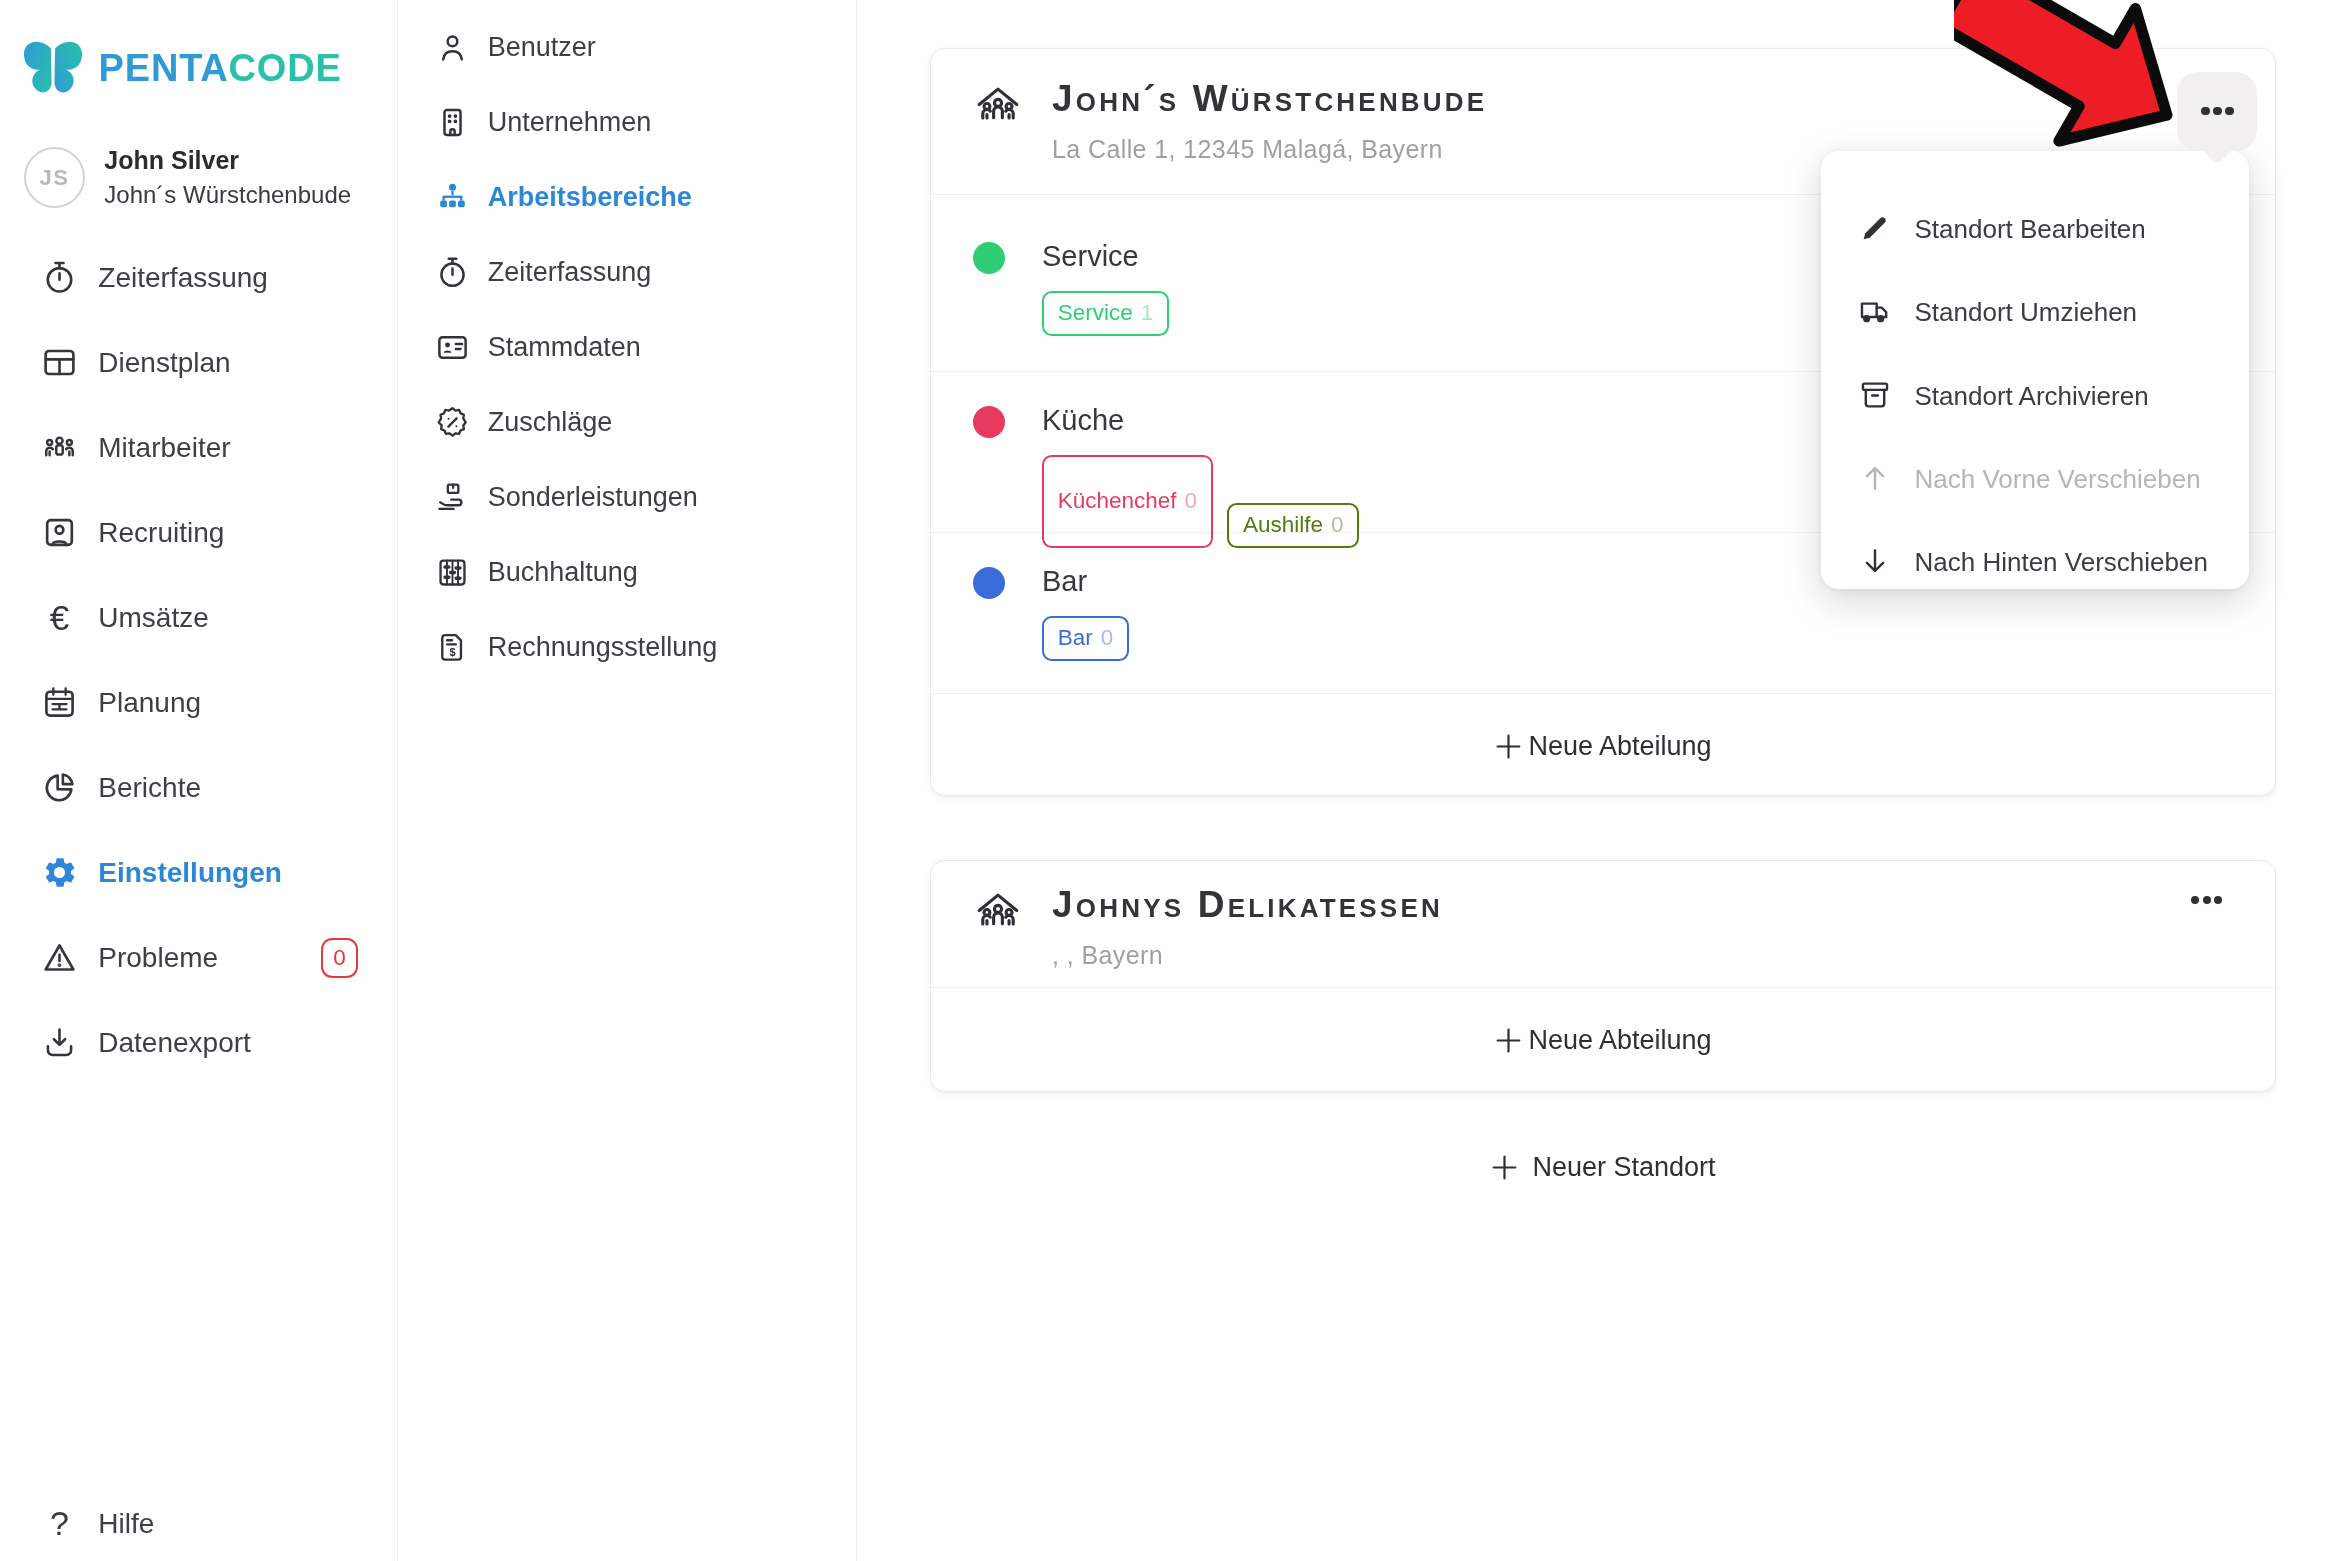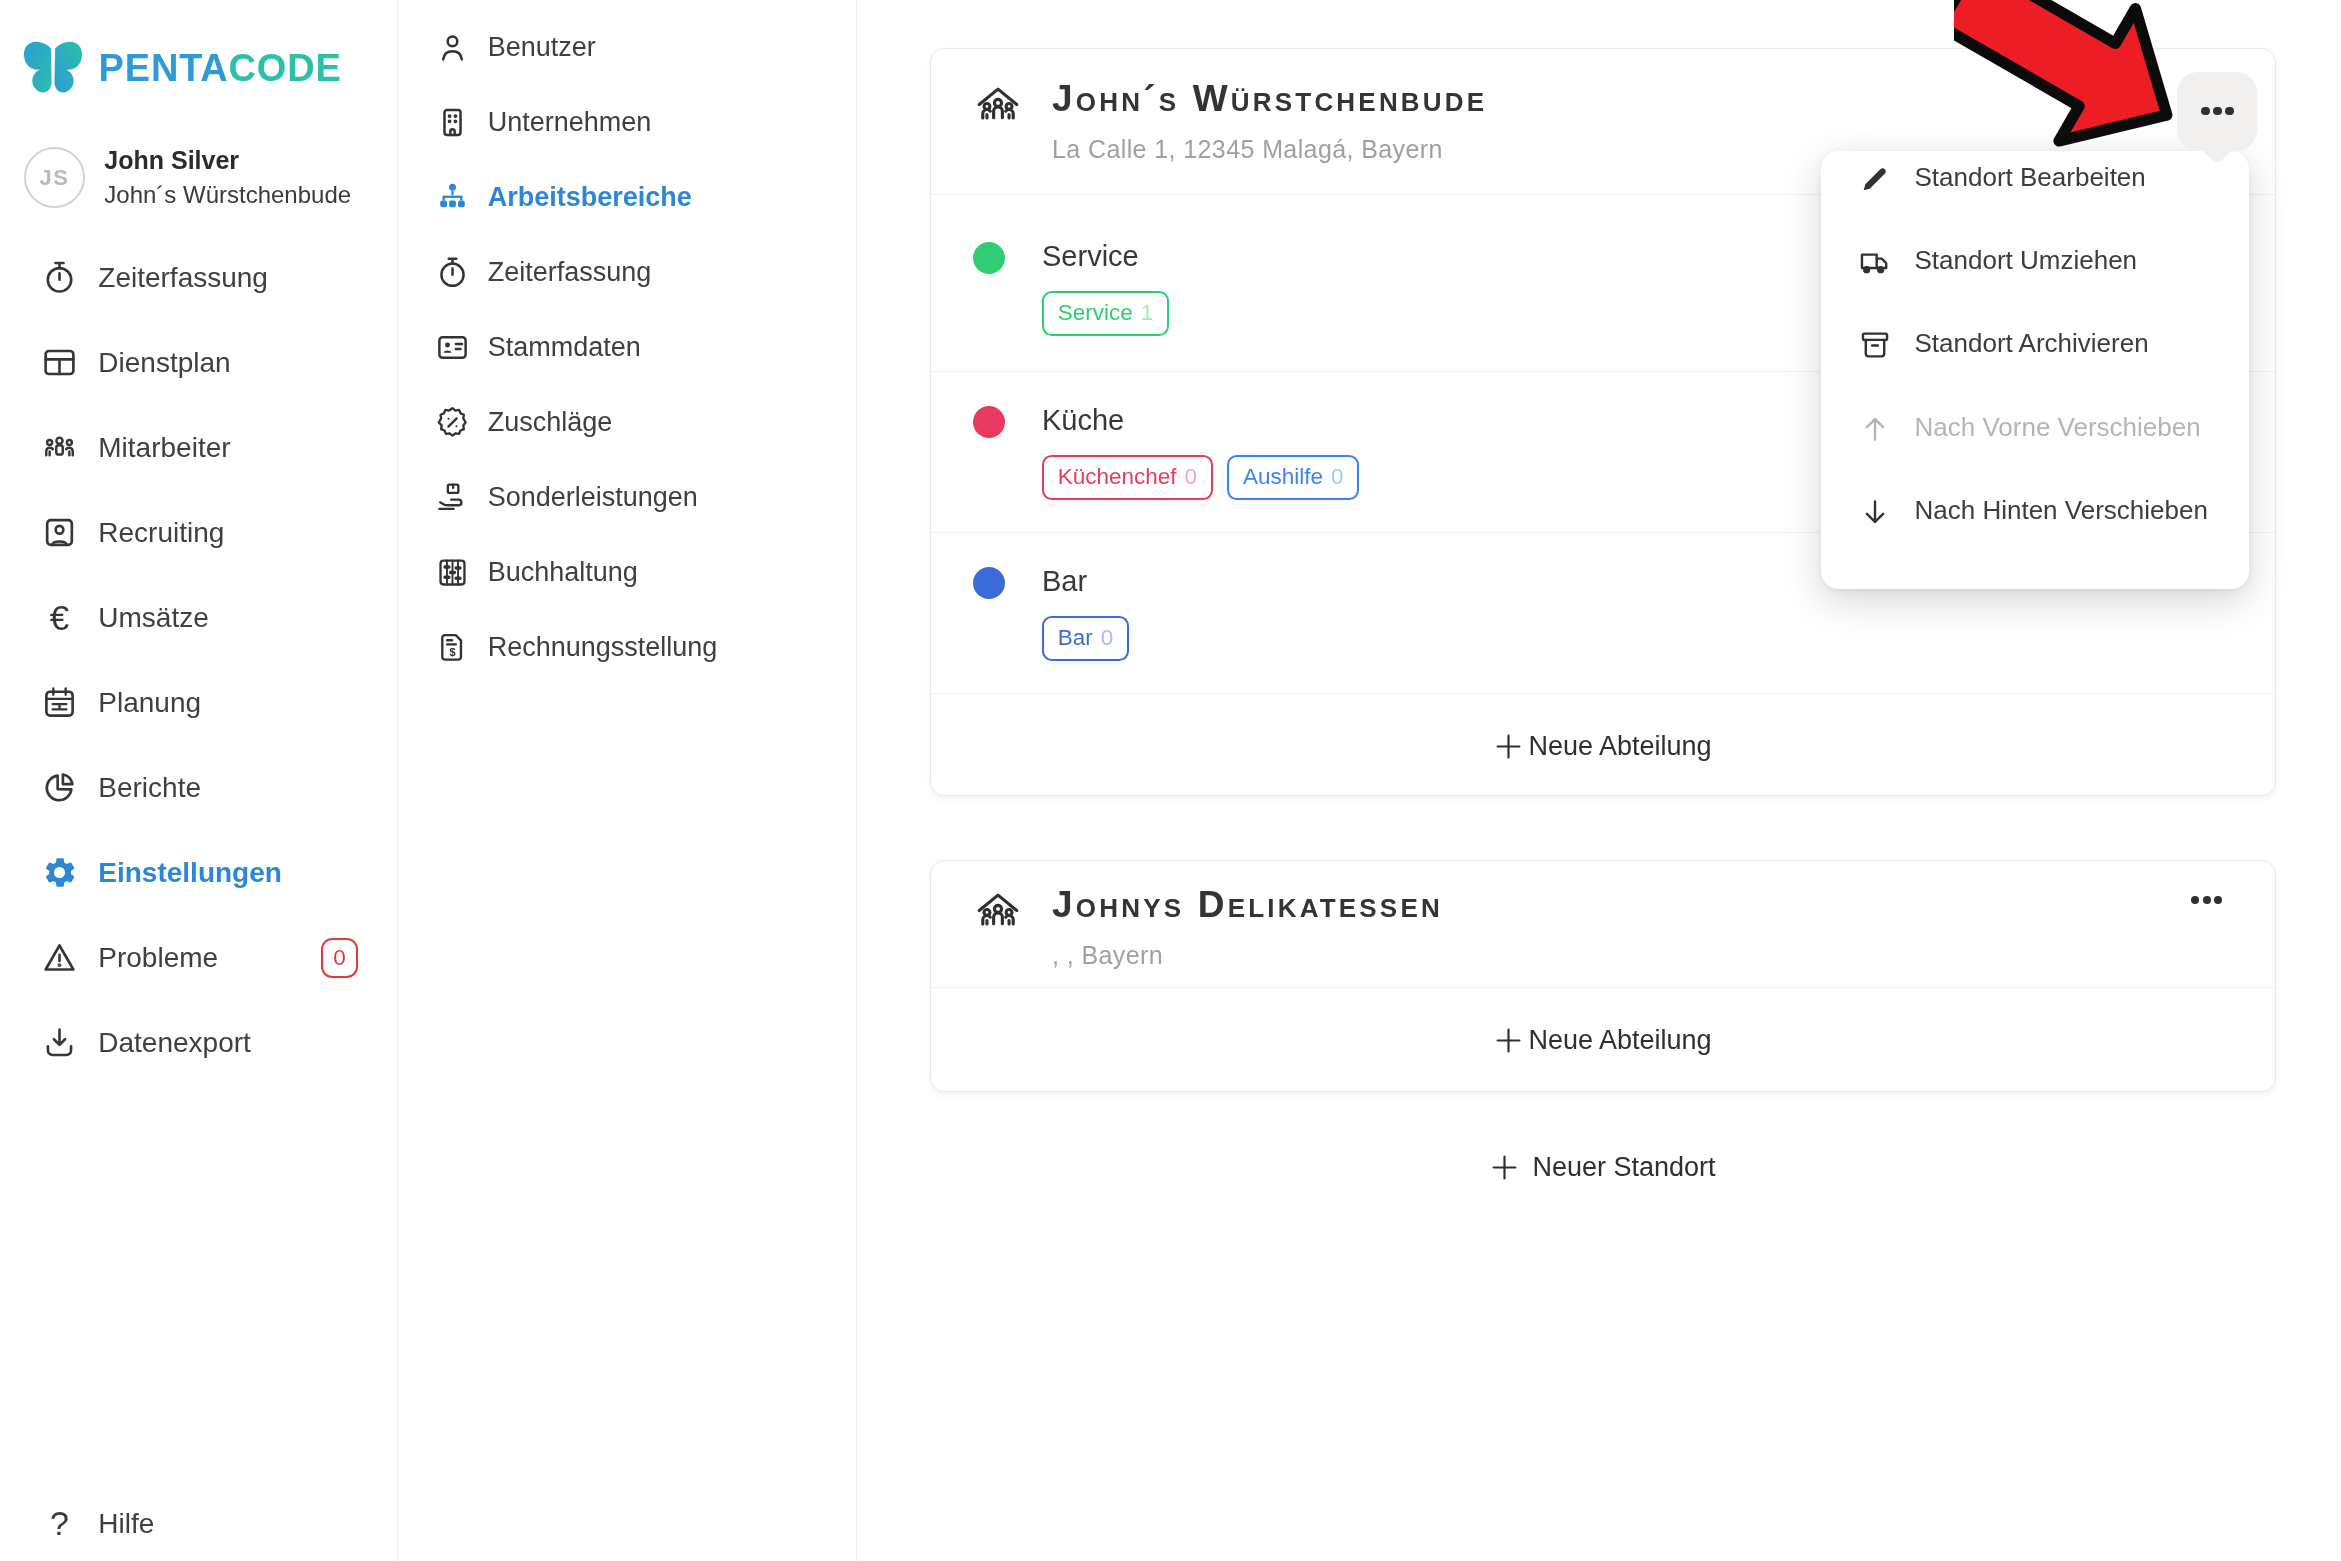--- a/index.html
+++ b/index.html
@@ -82,21 +82,21 @@
   .plus-ico { width:29px; height:29px; color:#2e2e33; }
 
   .add-location { position:absolute; top:1127px; left:930px; width:1346px; height:80px;
                   display:flex; align-items:center; justify-content:center; gap:13px;
                   font-size:27px; color:#2e2e33; cursor:pointer; }
 
   
   .popup { position:absolute; left:1821px; top:151px; width:428px; height:438px; background:#fff;
            border-radius:17.7px; box-shadow:0 11.3px 39px rgba(0,0,0,0.16), 0 1.6px 6.4px rgba(0,0,0,0.06);
            z-index:50; padding:11.3px 0; display:flex; flex-direction:column; }
-  .popup .mitem { flex:1; display:flex; align-items:flex-start; gap:22.5px; padding:0 37px;
+  .popup .mitem { flex:1; display:flex; align-items:flex-end; gap:22.5px; padding:0 37px;
                   font-size:26px; color:#3c3c42; cursor:pointer; white-space:nowrap; }
   .popup .mitem .ico { width:34px; height:34px; color:#2f3237; }
   .popup .mitem.disabled { color:#b5b5b5; cursor:default; }
   .popup .mitem.disabled .ico { color:#b5b5b5; }
 
   
   .annot-arrow { position:absolute; left:1954px; top:0; z-index:60; pointer-events:none; }
 </style>
 </head>
 <body>
@@ -372,21 +372,21 @@
 
   <div class="dept-row r2">
     <span class="dept-dot" style="background-color: rgb(232, 57, 95);"></span>
     <span>
       <div class="dept-name">Küche</div>
       <div class="badge-row">
         <span class="role-badge" style="color: rgb(232, 57, 95);">
           <span>Küchenchef</span>
             <span class="cnt">0</span>
         </span>
-        <span class="role-badge" style="color: #3b82f6;">
+        <span class="role-badge" style="color: #4d7c0f; margin-top: 48px;">
           <span>Aushilfe</span>
             <span class="cnt">0</span>
         </span>
       </div>
     </span>
   </div>
 
   <div class="dept-row r3">
     <span class="dept-dot" style="background-color: rgb(58, 107, 217);"></span>
     <span>

